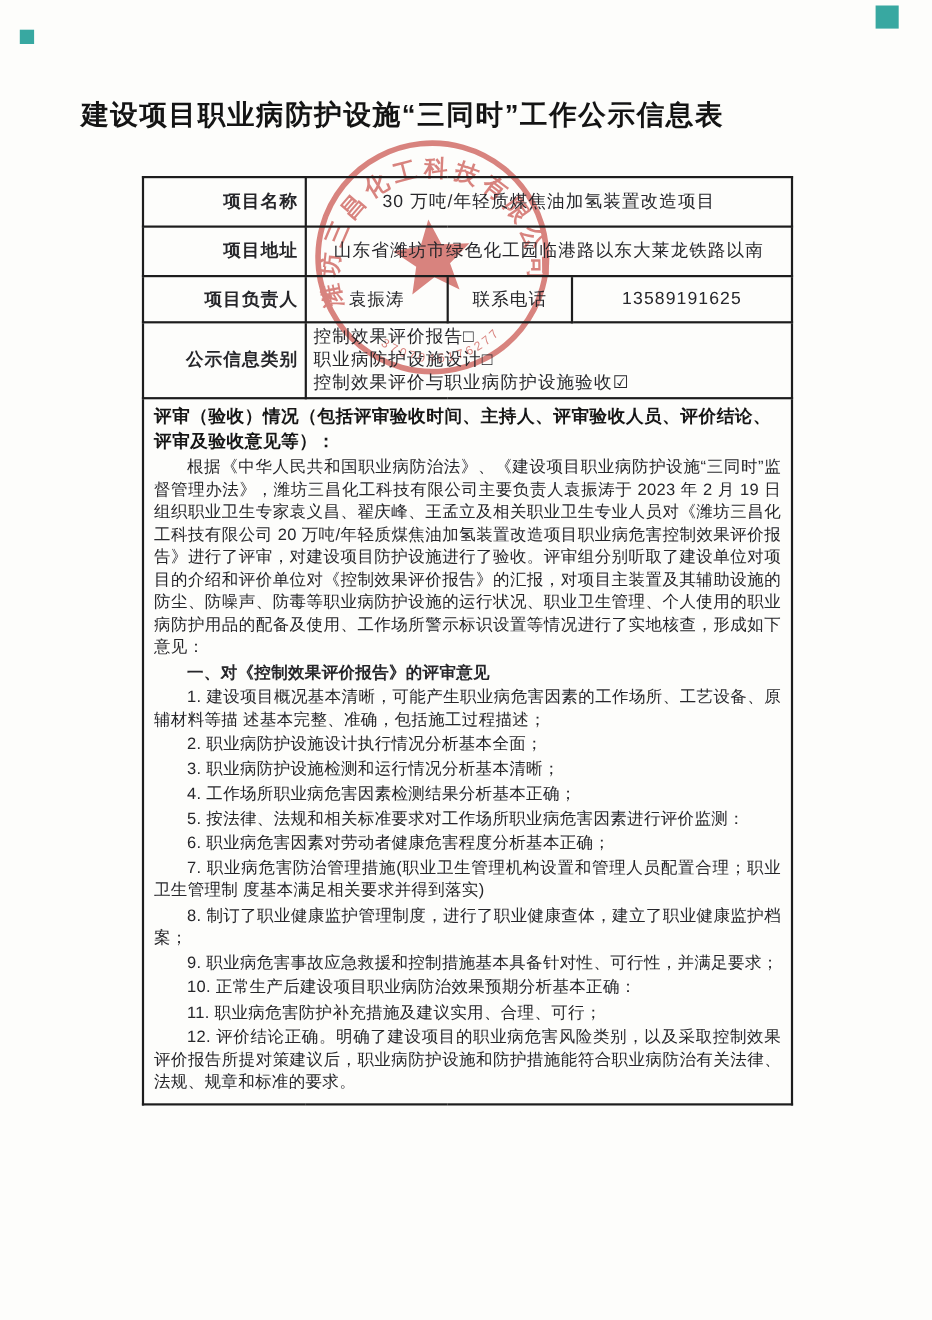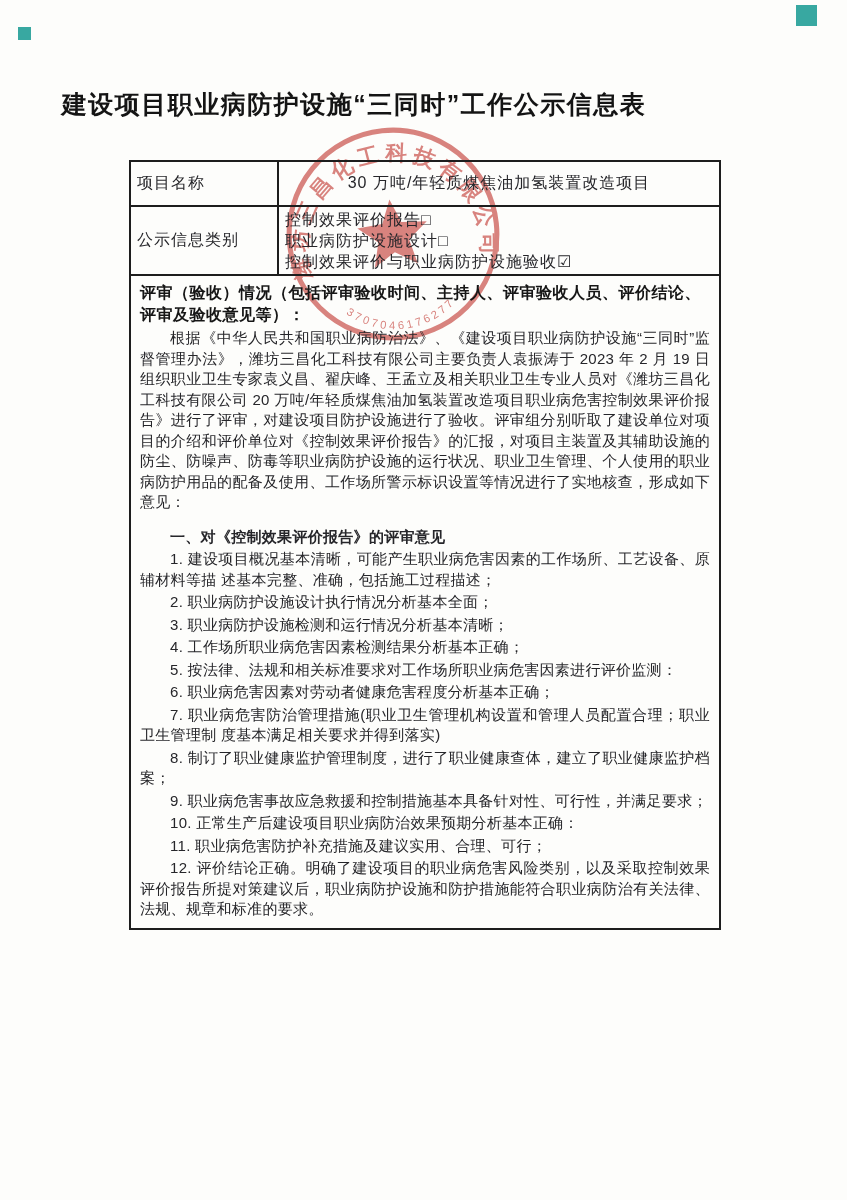--- a/index.html
+++ b/index.html
@@ -8,46 +8,46 @@
     background:#fdfdfb;
     font-family:"Liberation Sans",sans-serif;
     color:#1f1f22;
     overflow:hidden;
   }
   .corner-mark{position:absolute;}
   .corner-mark.tr{left:796px;top:5px;width:21px;height:21px;}
   .corner-mark.tl{left:18px;top:27px;width:13px;height:13px;}
 
   .doc-title{
-    position:absolute;left:0;top:88px;width:708px;
+    position:absolute;left:12px;top:88px;width:708px;
     text-align:center;font-size:25px;font-weight:bold;
     letter-spacing:1.5px;color:#141414;
   }
 
   table.info{
     position:absolute;left:129px;top:160px;width:590px;
     border-collapse:collapse;table-layout:fixed;
     background:transparent;
   }
   table.info td{
     border:2px solid #1d1d1d;
     font-size:16px;color:#26262a;
     padding:2px 6px;vertical-align:middle;
     overflow:hidden;
   }
-  td.lbl{text-align:left;font-weight:400;letter-spacing:1px;}
+  td.lbl{text-align:right;font-weight:700;letter-spacing:1px;}
   td.val-center{text-align:center;letter-spacing:1px;}
   td.small-lbl{font-size:15.5px;}
   .pub-line{line-height:21px;letter-spacing:1px;}
 
   .review-cell{vertical-align:top !important;padding:6px 9px 8px 9px !important;}
   .review-head{font-weight:bold;font-size:16px;line-height:22px;color:#161616;letter-spacing:.5px;}
   .review-body{font-size:15px;line-height:20.5px;text-align:justify;letter-spacing:.3px;}
   .review-body .para{text-indent:2em;margin-top:2px;}
-  .review-body .sec{font-weight:bold;text-indent:2em;margin-top:14px;}
+  .review-body .sec{font-weight:bold;text-indent:2em;margin-top:2px;}
 
   .stamp{
     position:absolute;left:281px;top:122px;width:224px;height:224px;
     opacity:.62;pointer-events:none;
     transform:rotate(-6deg);
   }
 </style>
 </head>
 <body>
 
@@ -76,20 +76,30 @@
     <col style="width:148px">
       <col style="width:129px">
       <col style="width:113px">
       <col style="width:200px">
   </colgroup>
   <tbody>
       <tr style="height:45px">
     <td class="lbl">项目名称</td>
     <td class="val-center" colspan="3">30 万吨/年轻质煤焦油加氢装置改造项目</td>
   </tr>
+  <tr style="height:45px">
+    <td class="lbl">项目地址</td>
+    <td class="val-center" colspan="3">山东省潍坊市绿色化工园临港路以东大莱龙铁路以南</td>
+  </tr>
+  <tr style="height:42px">
+    <td class="lbl">项目负责人</td>
+    <td class="val-center">袁振涛</td>
+    <td class="val-center">联系电话</td>
+    <td class="val-center">13589191625</td>
+  </tr>
   <tr style="height:68px">
     <td class="lbl">公示信息类别</td>
     <td colspan="3">
       <div class="pub-line">控制效果评价报告□</div>
       <div class="pub-line">职业病防护设施设计□</div>
       <div class="pub-line">控制效果评价与职业病防护设施验收☑</div>
     </td>
   </tr>
   <tr>
     <td class="review-cell" colspan="4">

